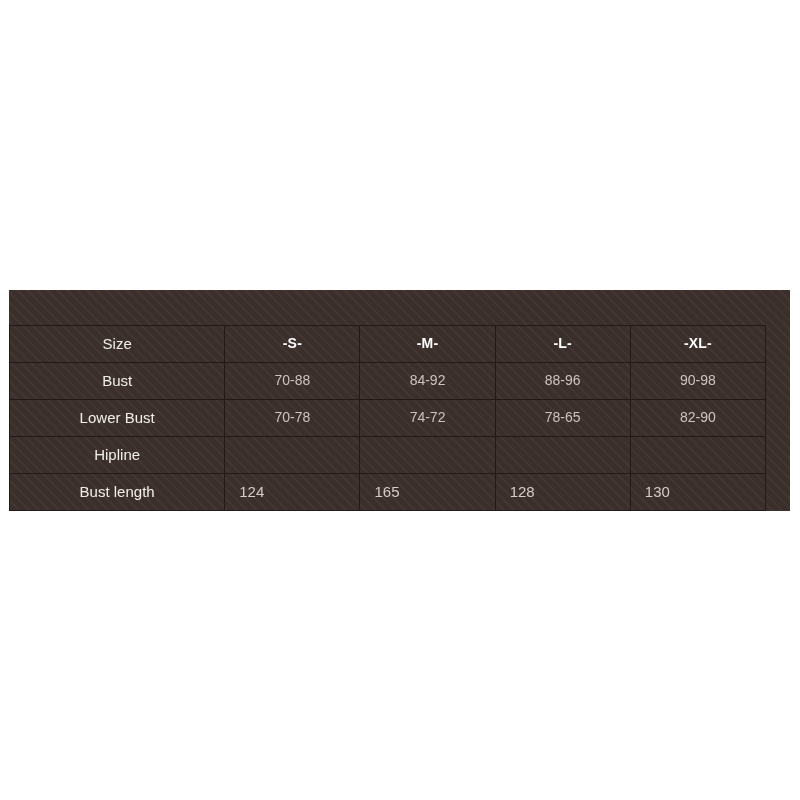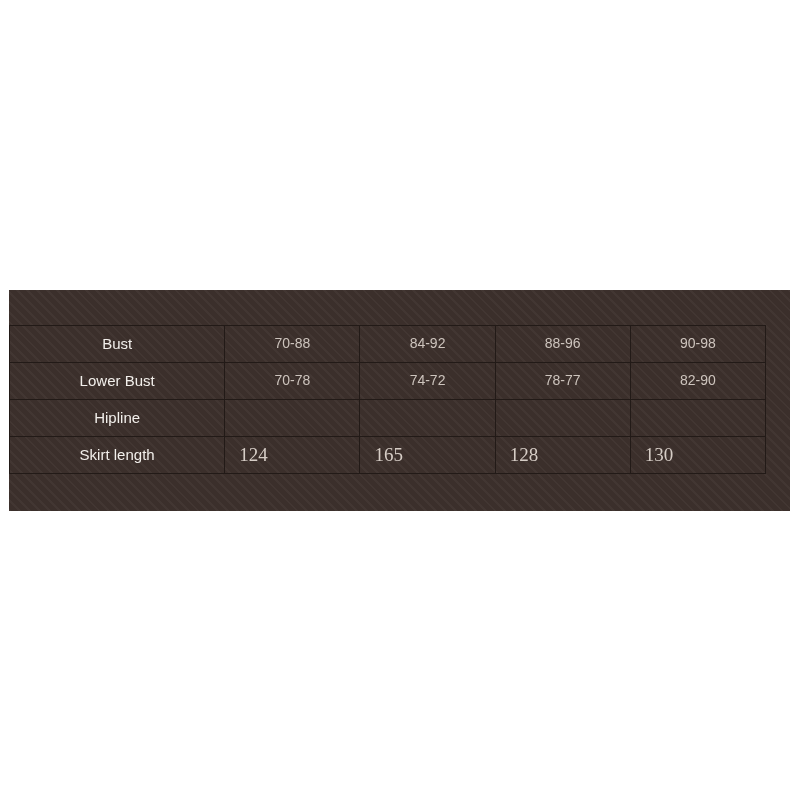--- a/index.html
+++ b/index.html
@@ -80,62 +80,69 @@
     color: #cdc4bd;
     font-weight: 400;
     font-size: 14px;
   }
 
   
   #size-table tr.skirt-row td.value {
     text-align: left;
     padding-left: 14px;
     color: #d6cdc6;
-    font-family: Liberation Serif, serif;
-    font-size: 19px;
+    font-family: Liberation Sans, sans-serif;
+    font-size: 15px;
   }
 
   
   #size-table td.empty { color: transparent; }
 </style>
 </head>
 <body>
 
 <div id="size-chart-panel">
 
   <table id="size-table">
     <tbody>
 
+      <tr class="header-row">
+        <td class="rowlabel">Size</td>
+        <td class="sizecol">-S-</td>
+        <td class="sizecol">-M-</td>
+        <td class="sizecol">-L-</td>
+        <td class="sizecol">-XL-</td>
+      </tr>
 
       <tr class="bust-row">
         <td class="rowlabel">Bust</td>
         <td class="sizecol value">70-88</td>
         <td class="sizecol value">84-92</td>
         <td class="sizecol value">88-96</td>
         <td class="sizecol value">90-98</td>
       </tr>
 
       <tr class="lower-bust-row">
         <td class="rowlabel">Lower Bust</td>
         <td class="sizecol value">70-78</td>
         <td class="sizecol value">74-72</td>
-        <td class="sizecol value">78-77</td>
+        <td class="sizecol value">78-65</td>
         <td class="sizecol value">82-90</td>
       </tr>
 
       <tr class="hipline-row">
         <td class="rowlabel">Hipline</td>
         <td class="sizecol value empty"></td>
         <td class="sizecol value empty"></td>
         <td class="sizecol value empty"></td>
         <td class="sizecol value empty"></td>
       </tr>
 
       <tr class="skirt-row">
-        <td class="rowlabel">Skirt length</td>
+        <td class="rowlabel">Bust length</td>
         <td class="sizecol value">124</td>
         <td class="sizecol value">165</td>
         <td class="sizecol value">128</td>
         <td class="sizecol value">130</td>
       </tr>
 
     </tbody>
   </table>
 
 </div>

